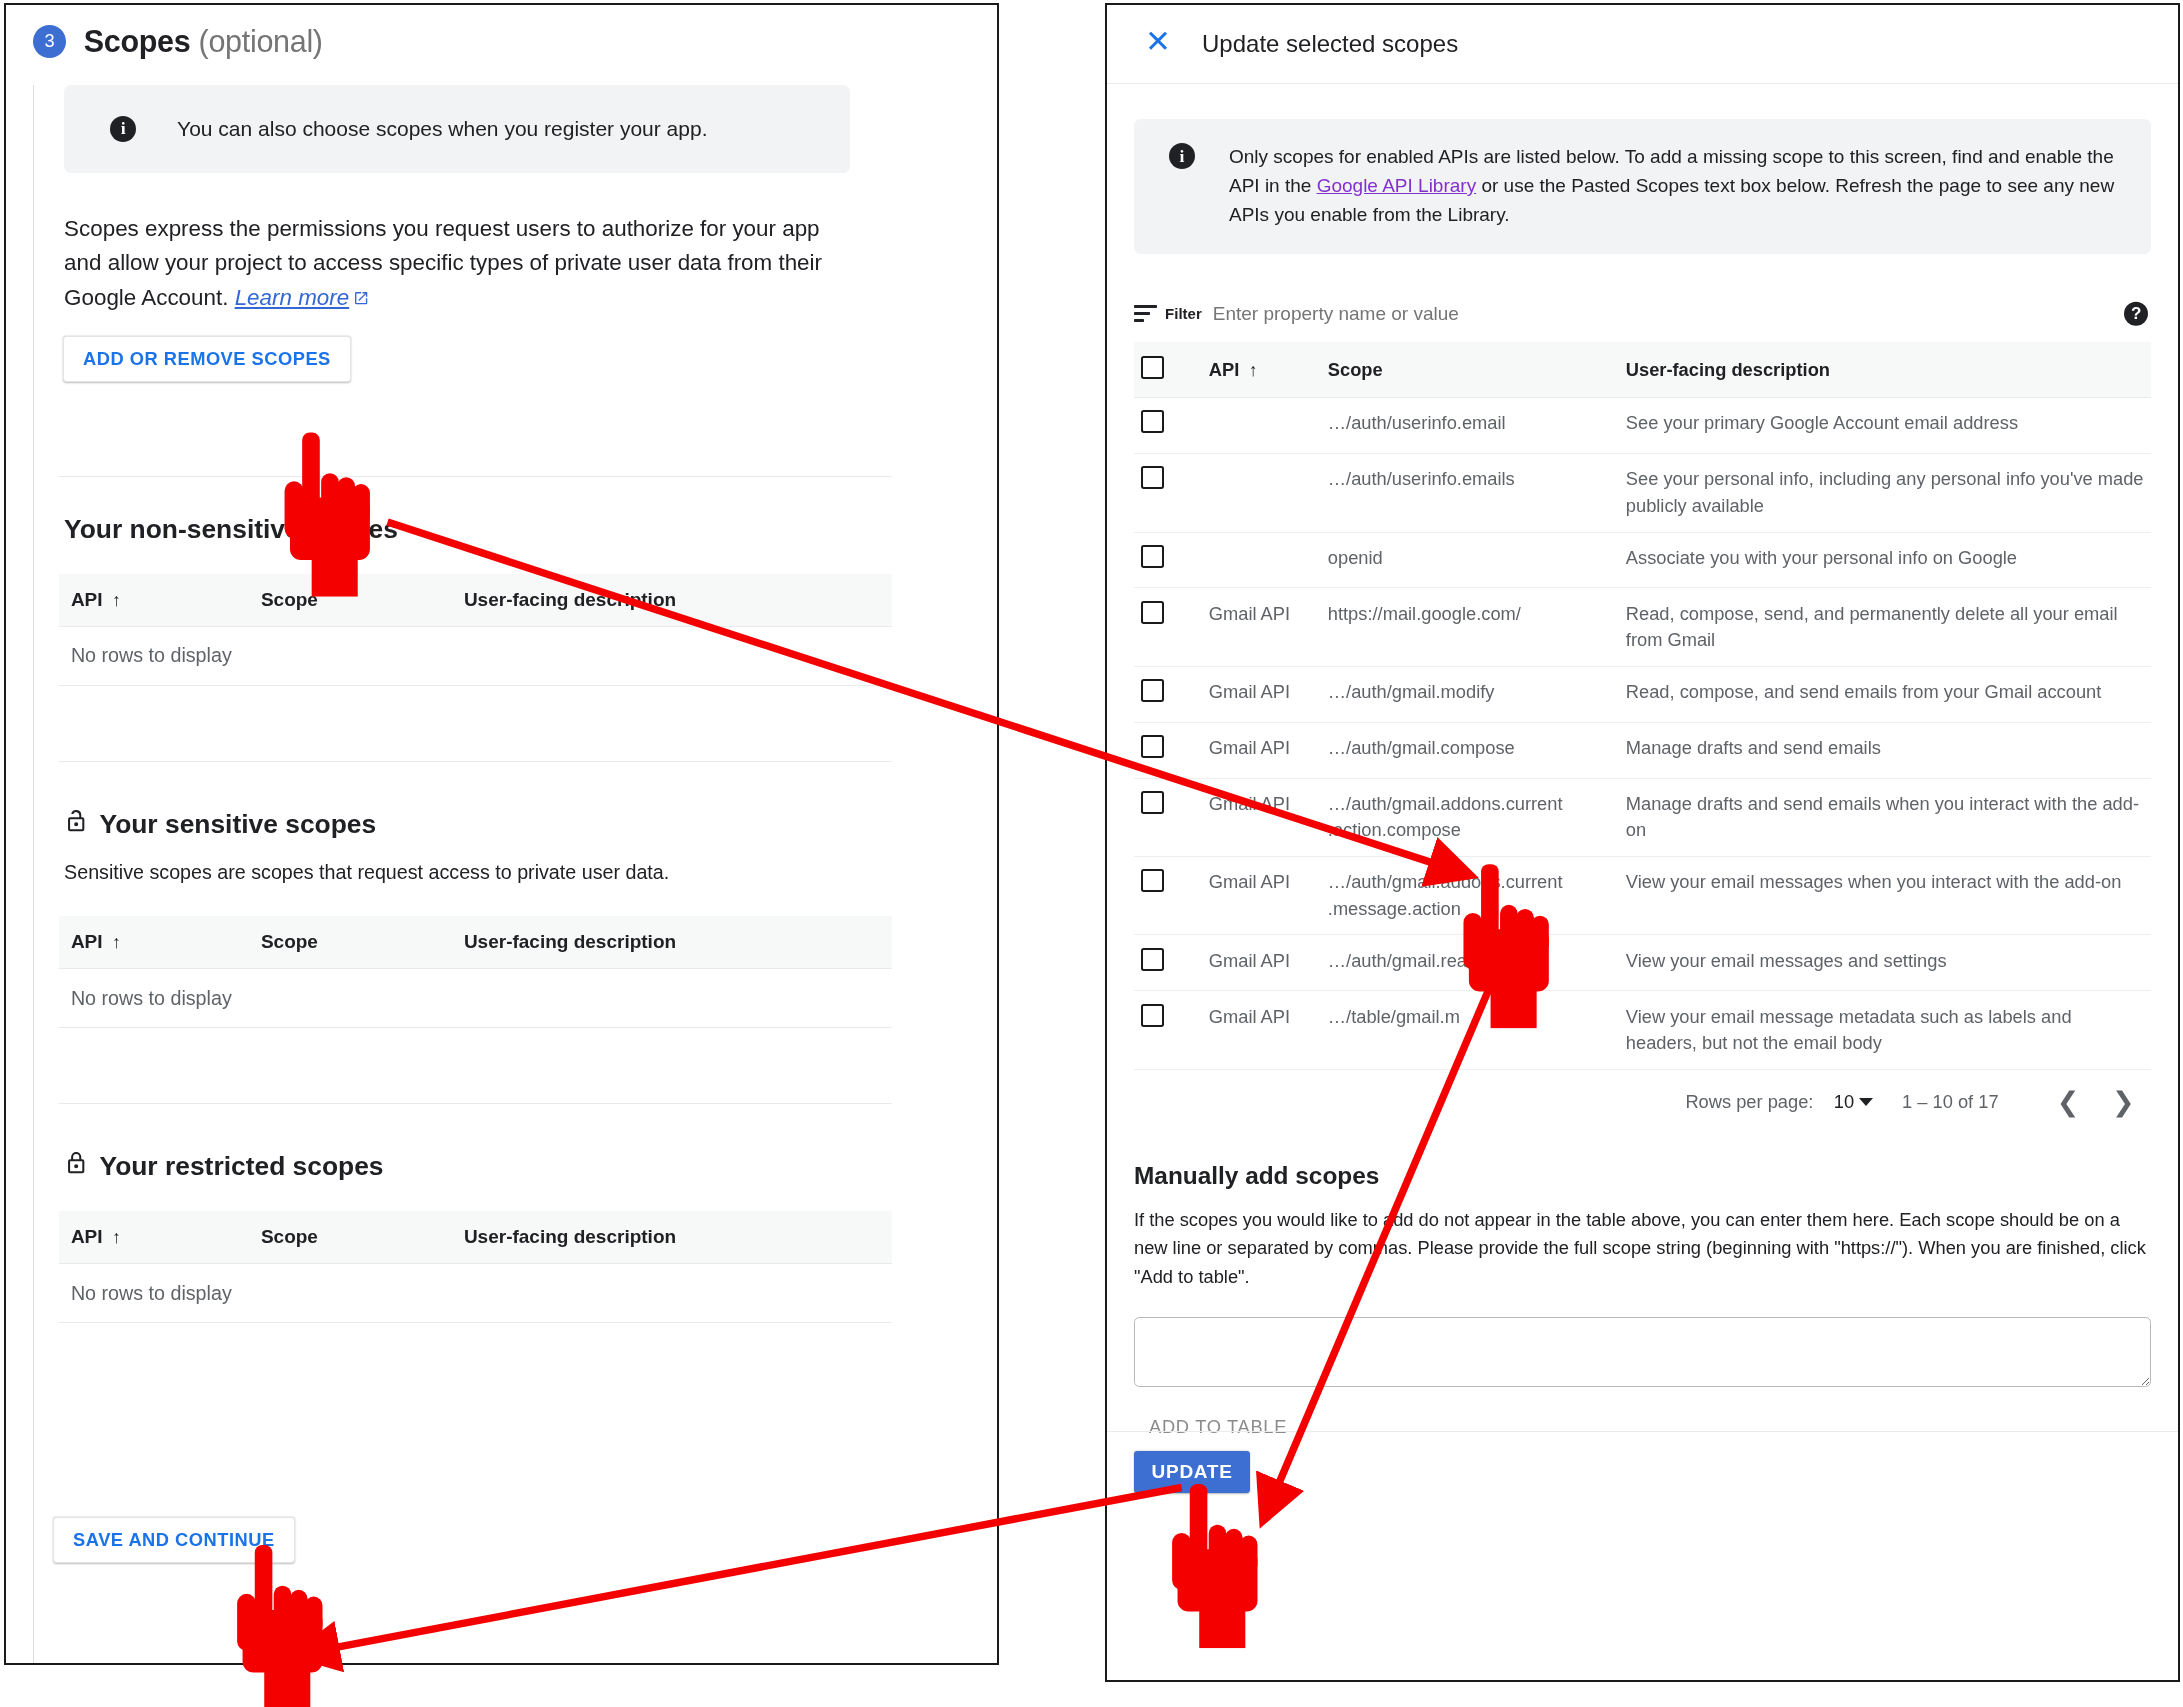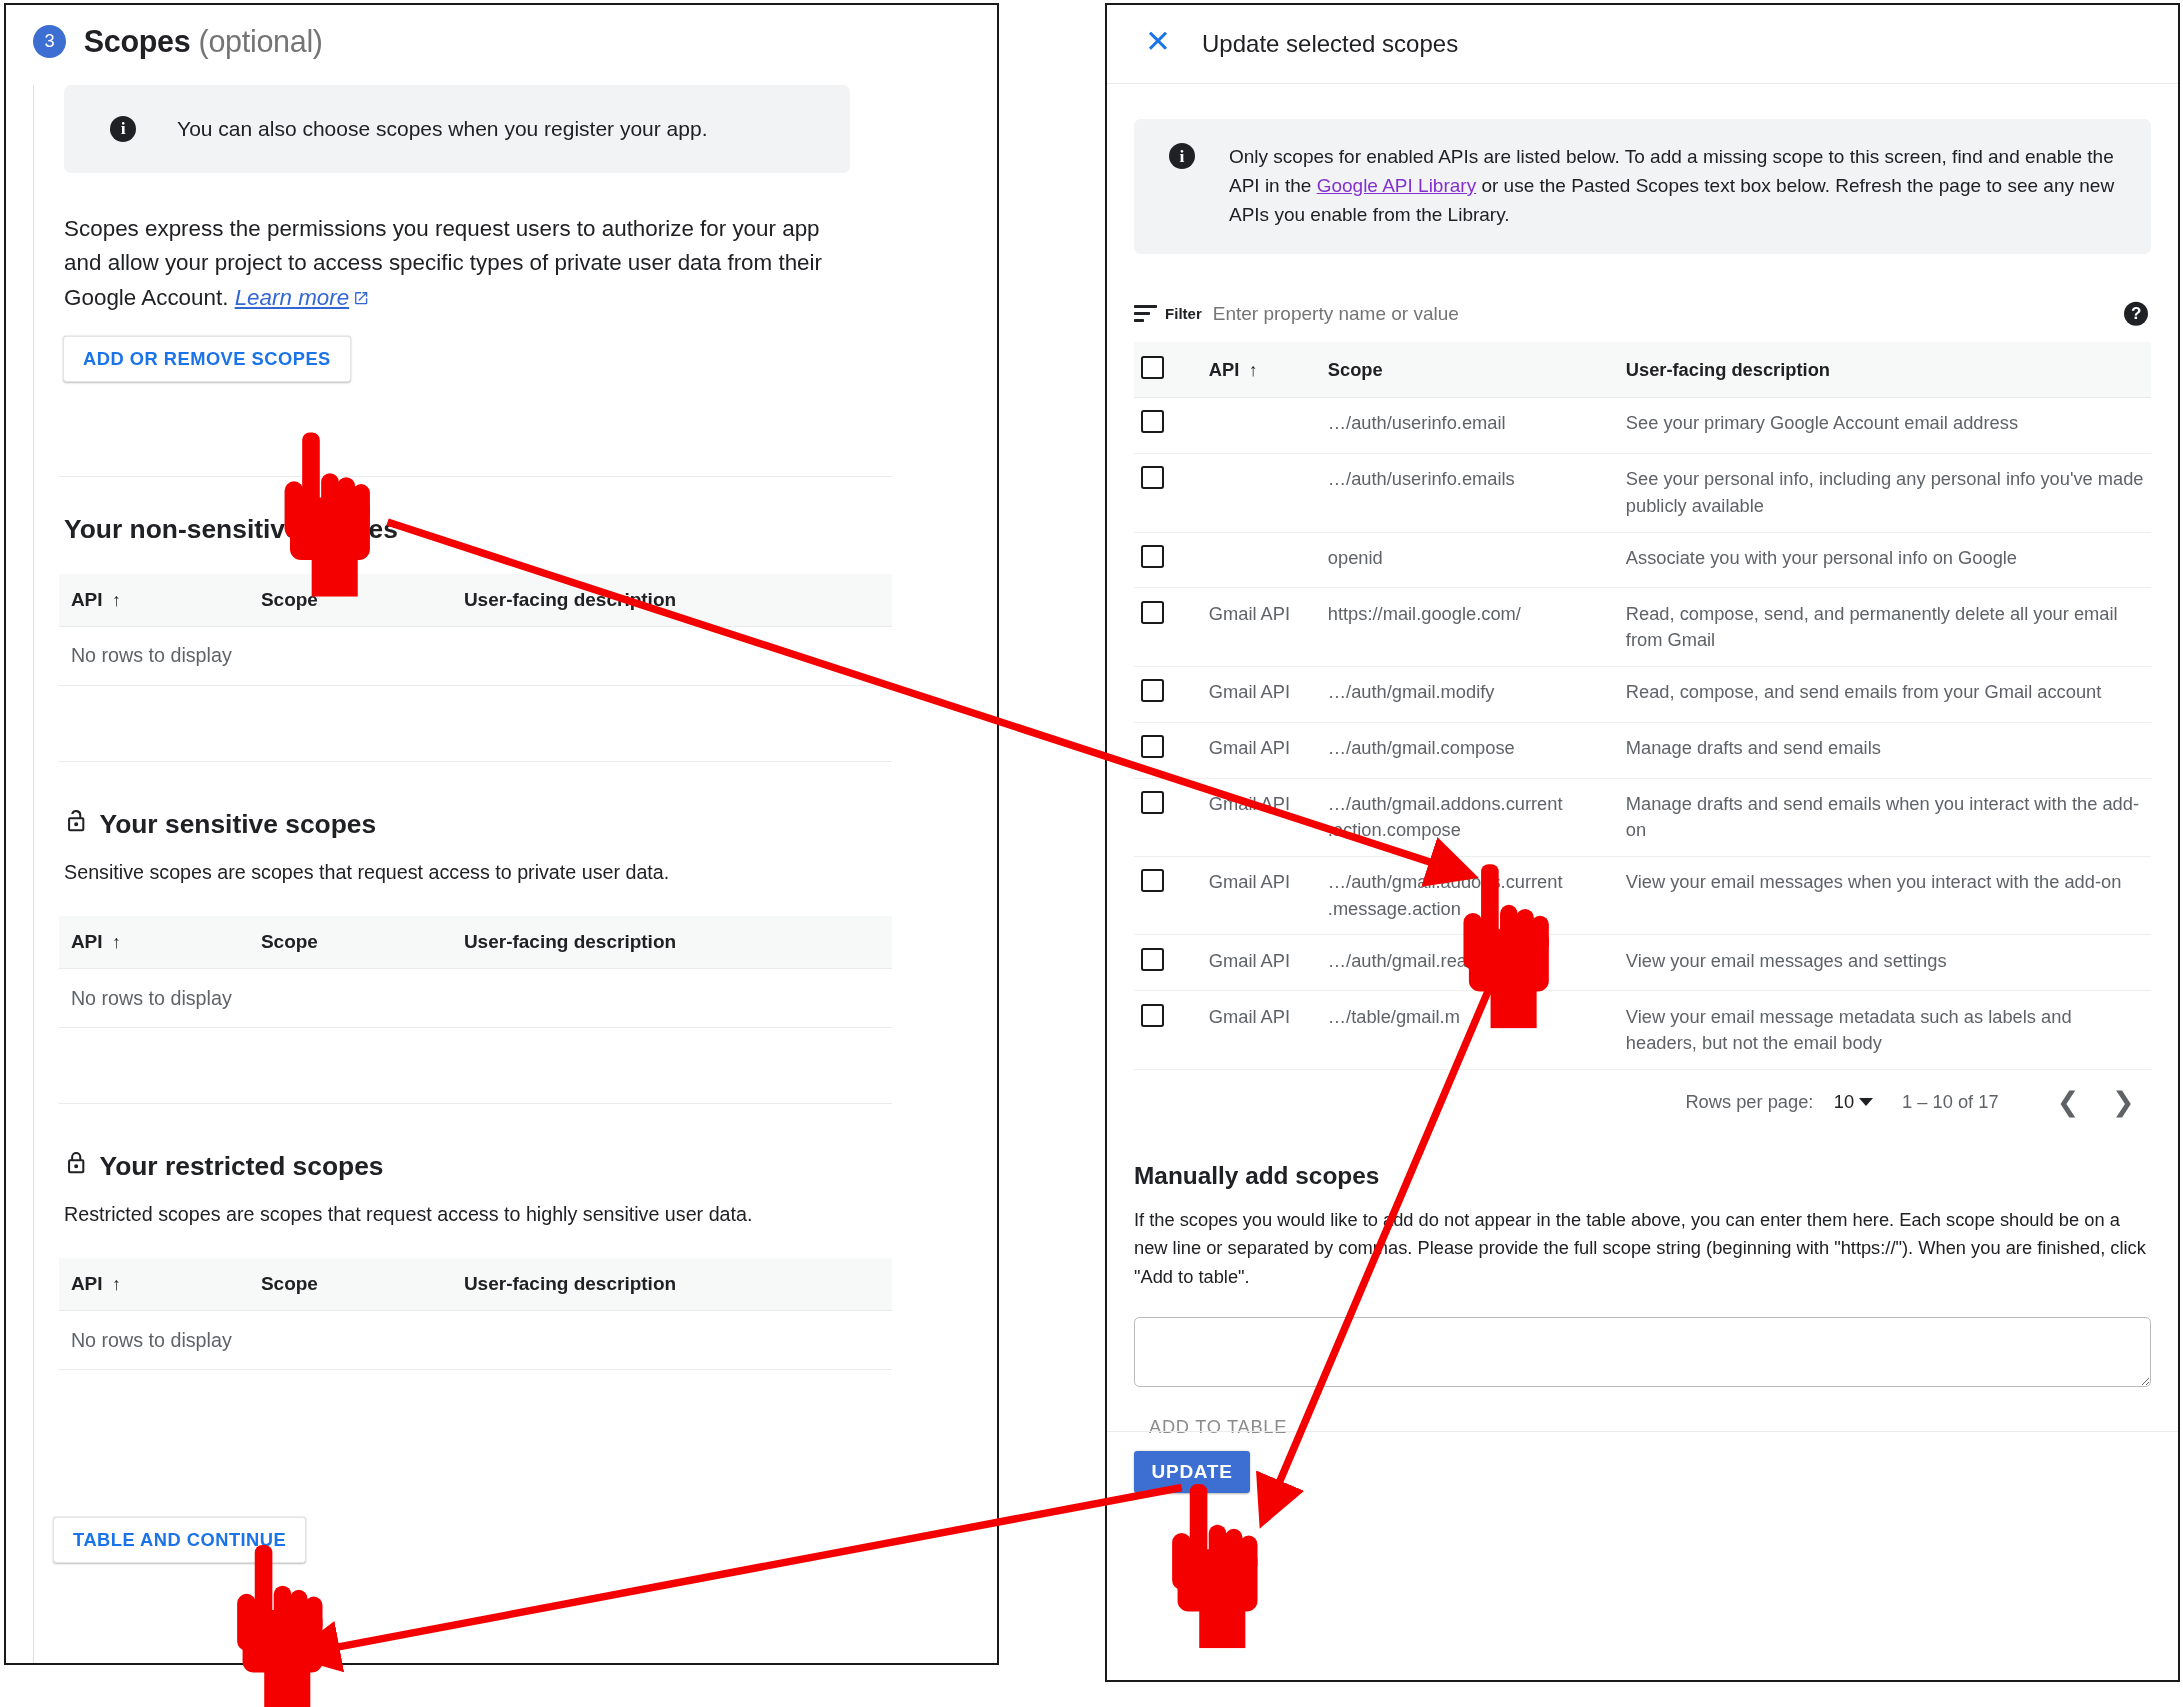--- a/index.html
+++ b/index.html
@@ -209,39 +209,38 @@
         <div class="empty-pad" style="width:833px;margin-left:-5.4px;"></div>
       </div>
 
       <div style="margin-top:47px;">
         <div class="sec-title">
           <span><svg width="24.4" height="24.4" viewBox="0 0 24 24">
                 <path d="M12 17a2 2 0 1 0 0-4 2 2 0 0 0 0 4zm6-9h-1V6a5 5 0 0 0-10 0v2H6a2 2 0 0 0-2 2v10a2 2 0 0 0 2 2h12a2 2 0 0 0 2-2V10a2 2 0 0 0-2-2zM9 6a3 3 0 0 1 6 0v2H9V6zm9 14H6V10h12v10z" fill="#202124"></path>
               </svg></span>
           <span>Your restricted scopes</span>
         </div>
-        <div class="sec-sub">Restricted scopes are scopes that request access to highly sensitive user data.</div>
         <table class="scopes">
           <tbody>
               <tr>
             <th style="width:190px"><span>API</span><span class="sort-arrow">↑</span></th>
             <th style="width:203px">Scope</th>
             <th>User-facing description</th>
           </tr>
           <tr>
             <td colspan="3">No rows to display</td>
           </tr>
         </tbody>
           </table>
       </div>
 
     </div>
 
     <div class="mdbtn" id="add-remove-scopes-btn">ADD OR REMOVE SCOPES</div>
-    <div class="mdbtn" id="save-continue-btn">TABLE AND CONTINUE</div>
+    <div class="mdbtn" id="save-continue-btn">SAVE AND CONTINUE</div>
   </div>
 
   <div class="panel" id="right-panel">
 
     <div class="rp-header">
       <div class="close-x">✕</div>
       <div class="rp-title">Update selected scopes</div>
     </div>
 
     <div class="rp-body">

